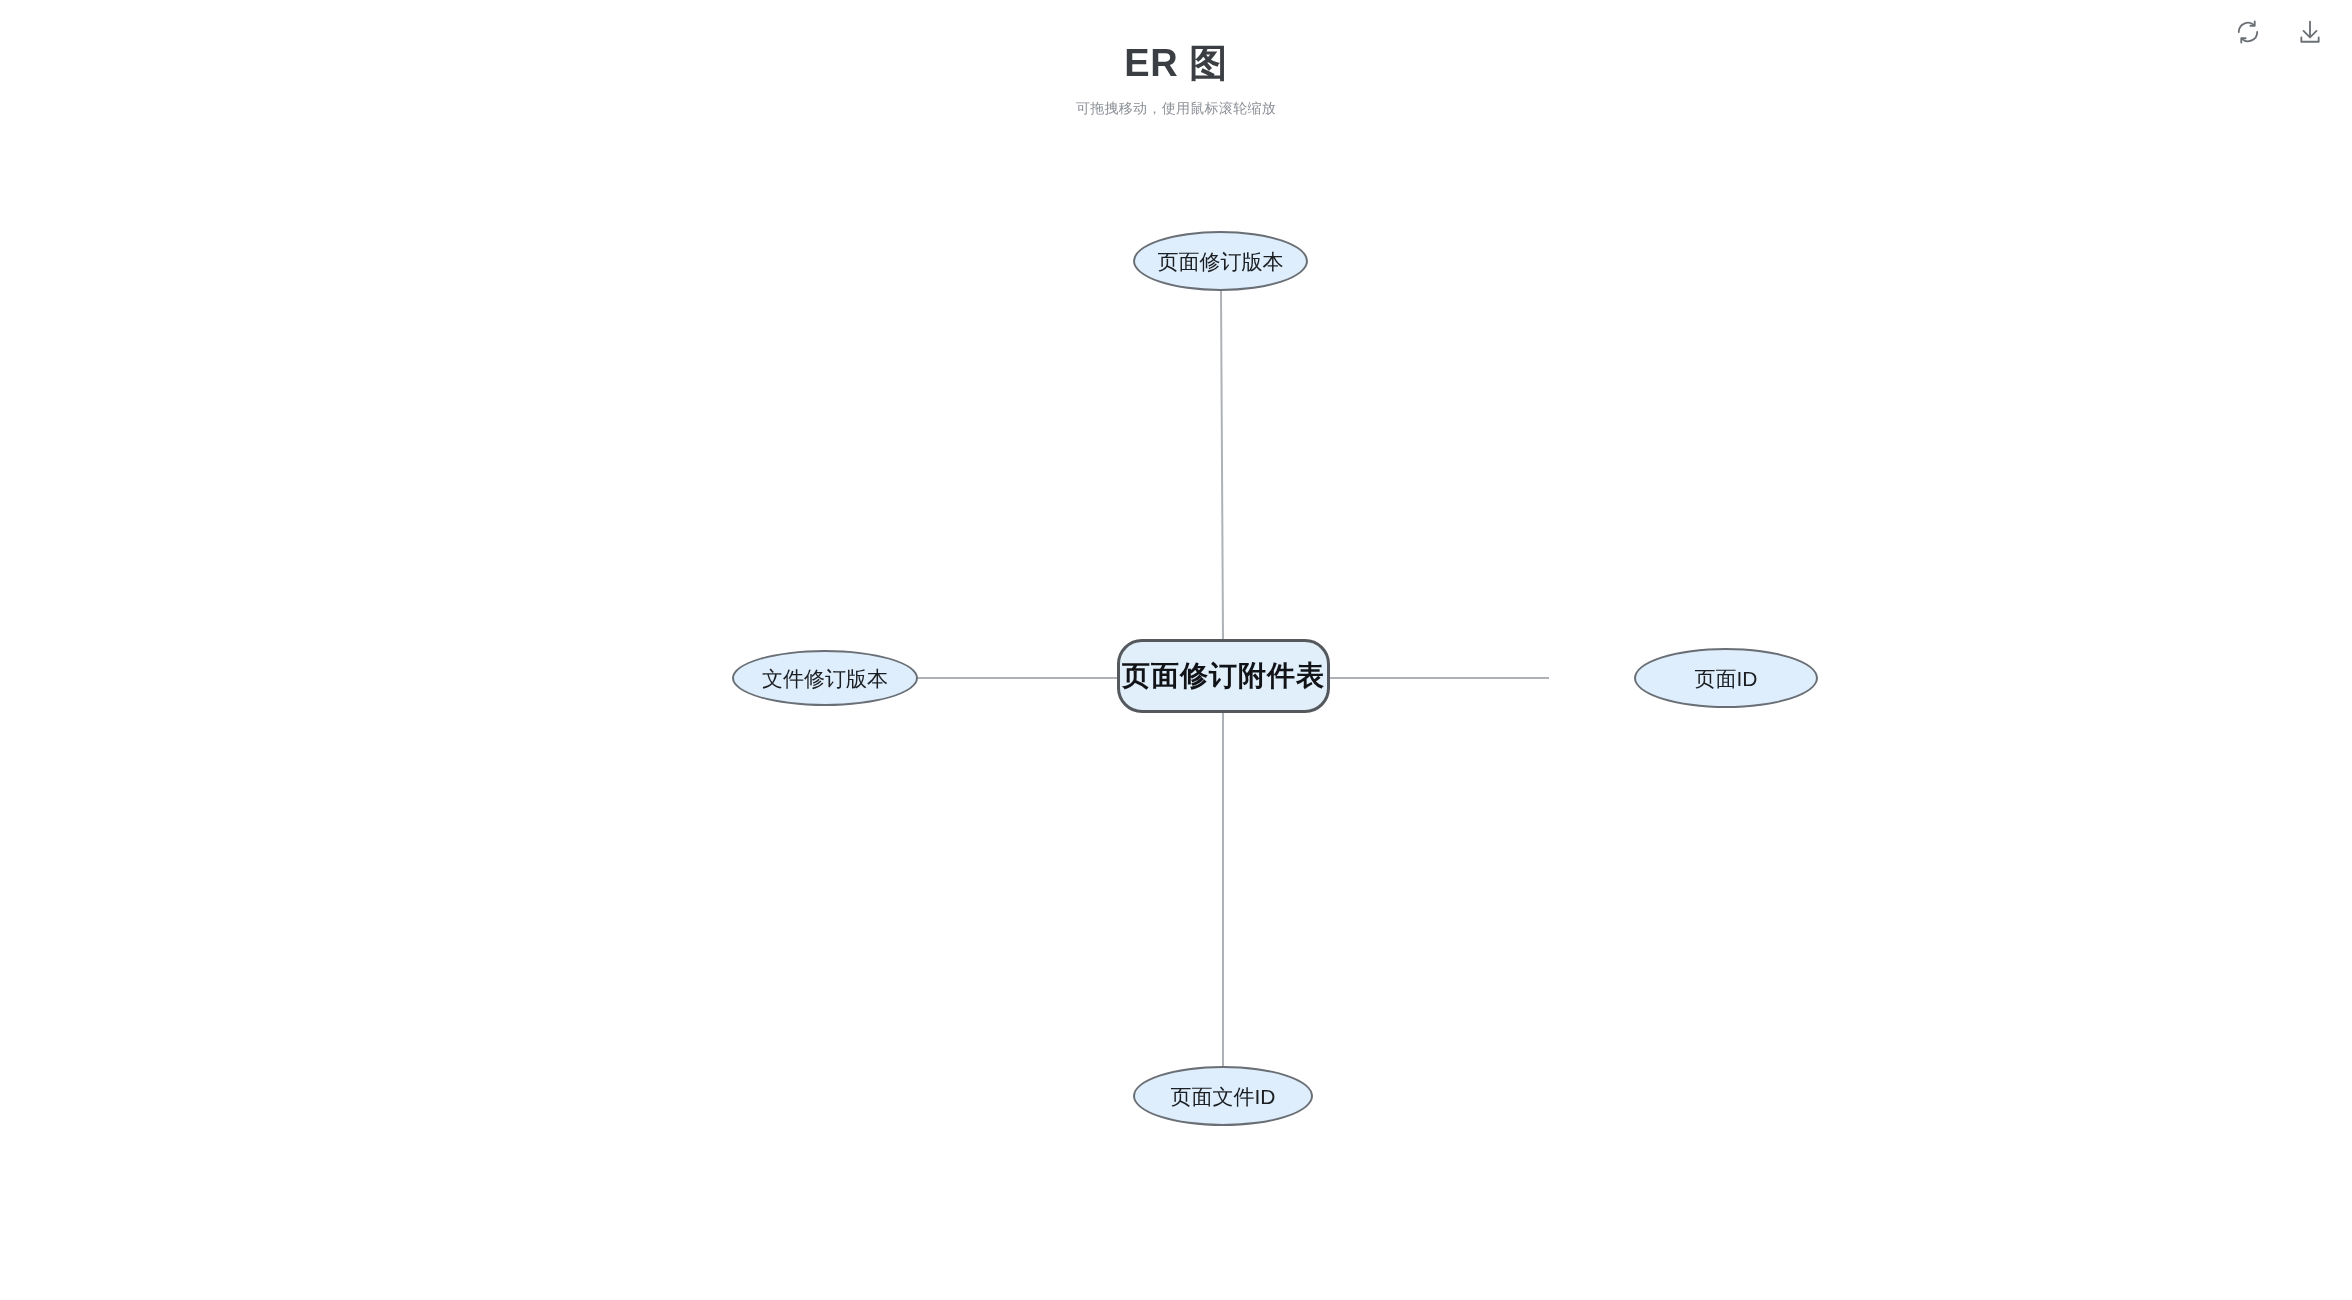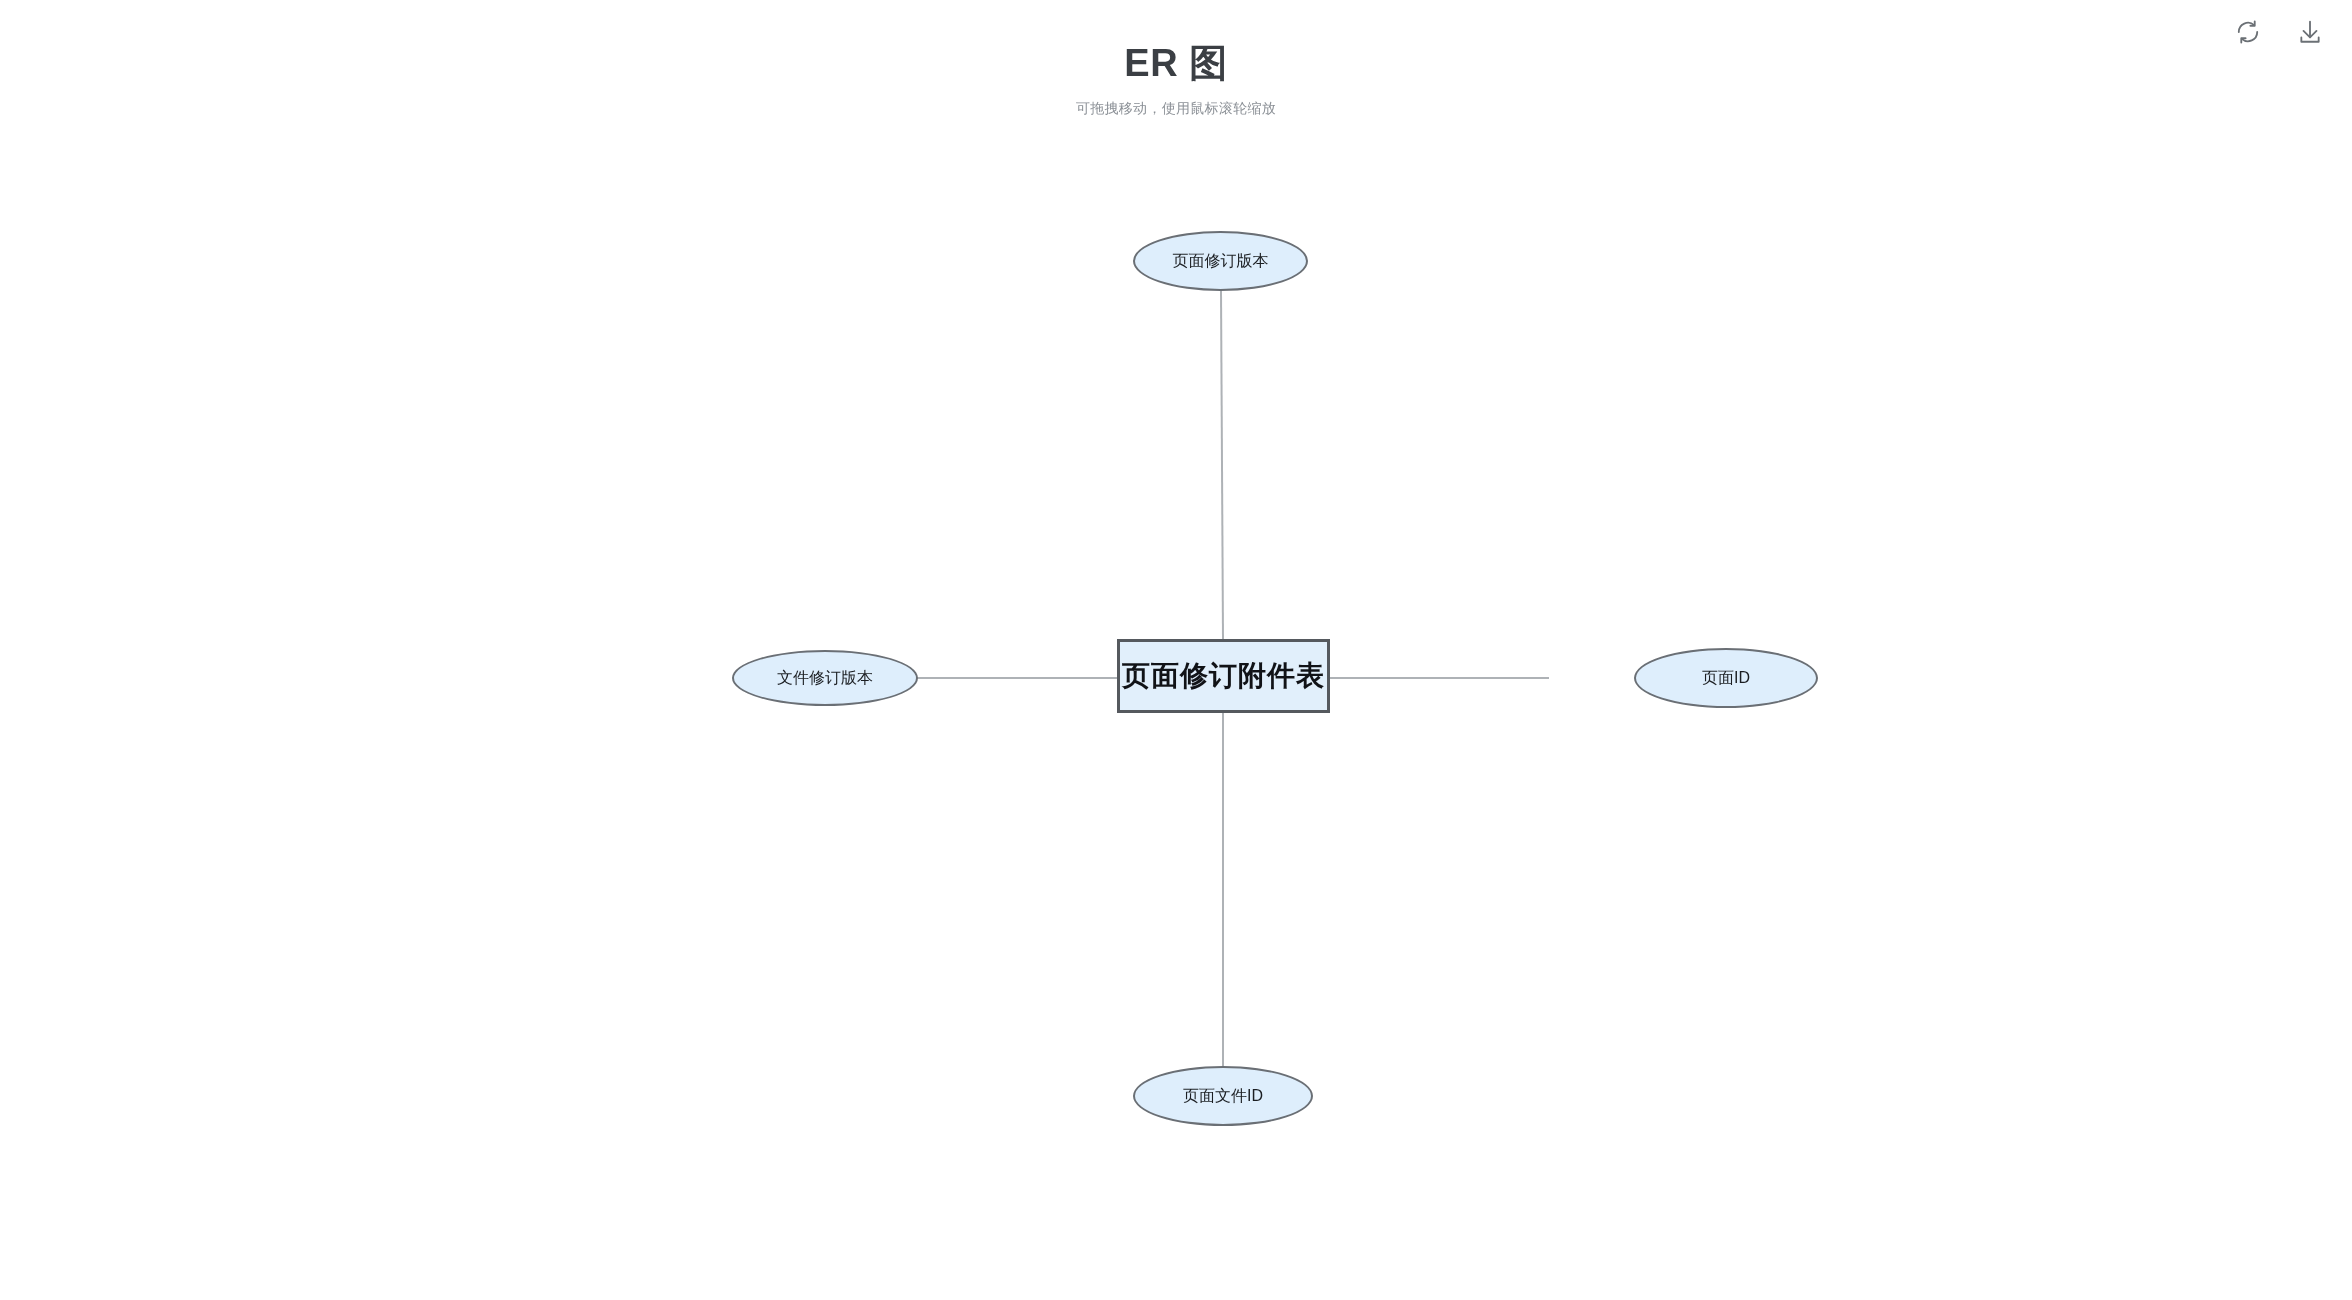--- a/index.html
+++ b/index.html
@@ -100,39 +100,40 @@
   }
 
   
   .node {
     position: absolute;
     display: flex;
     align-items: center;
     justify-content: center;
     cursor: pointer;
     user-select: none;
+    border-radius: 25px;
   }
 
   .entity-box {
     background: #e1effb;
     border: 3px solid #55595e;
     color: #111317;
     font-size: 28px;
     font-weight: bold;
     letter-spacing: 1px;
     line-height: 1;
     white-space: nowrap;
   }
 
   .attr-ellipse {
     background: #deeefc;
     border: 2px solid #6a6f75;
     border-radius: 50%;
     color: #1b1e22;
-    font-size: 16px;
+    font-size: 21px;
     font-weight: normal;
     line-height: 1;
     white-space: nowrap;
   }
 
   
   #node-entity     { left: 1117px; top: 639px;  width: 213px; height: 74px; }
   #node-attr-top   { left: 1133px; top: 231px;  width: 175px; height: 60px; }
   #node-attr-left  { left: 732px;  top: 650px;  width: 186px; height: 56px; }
   #node-attr-right { left: 1634px; top: 648px;  width: 184px; height: 60px; }

